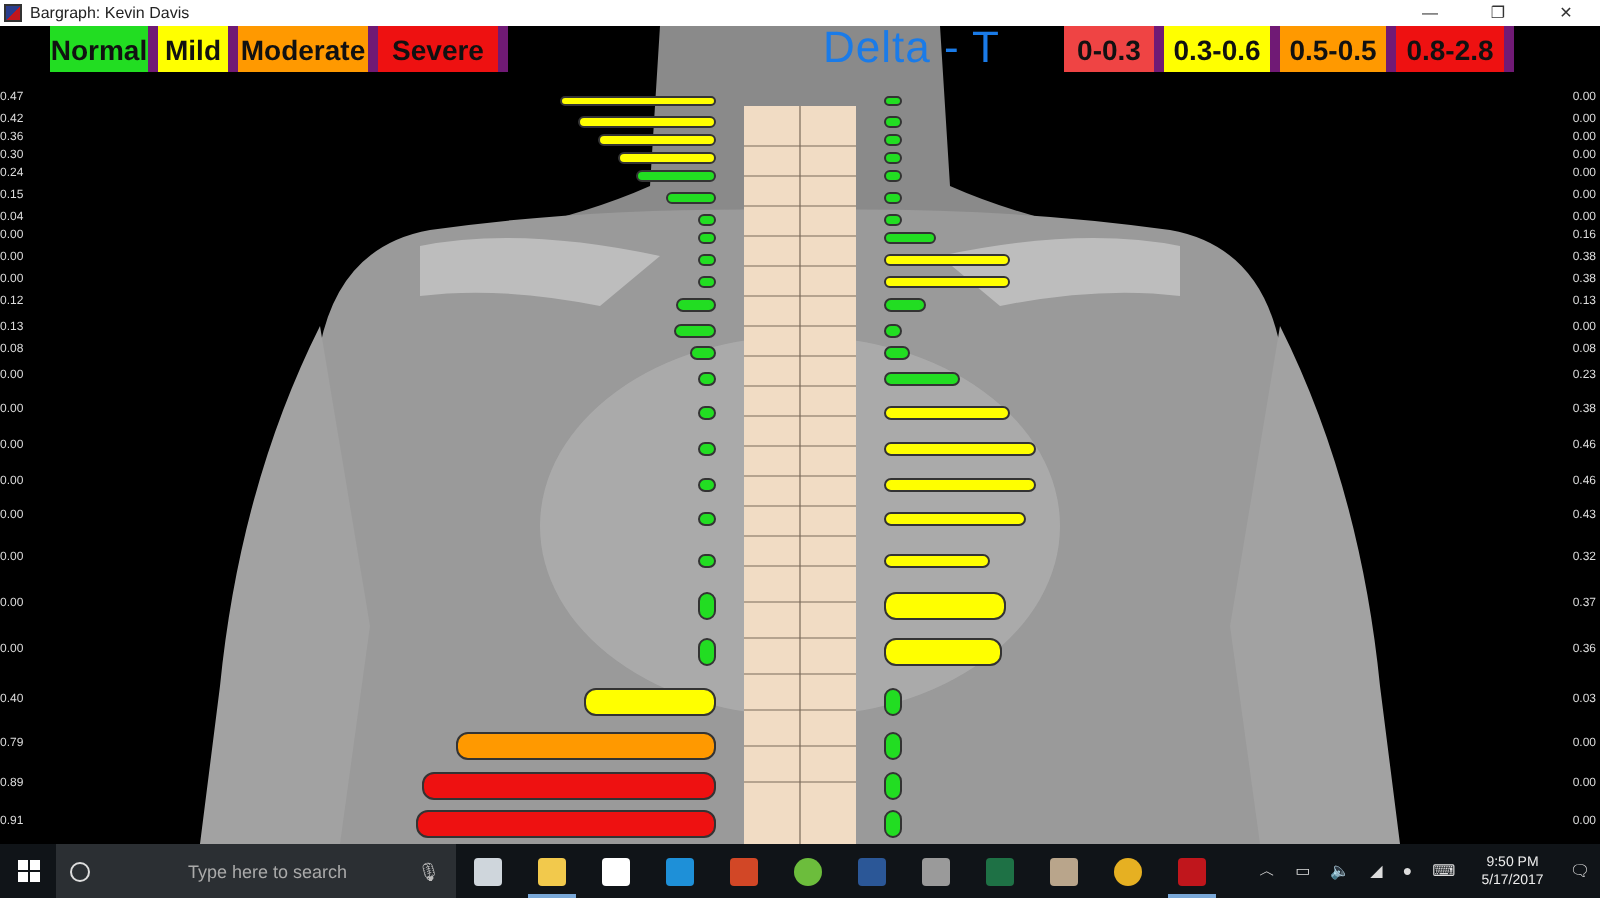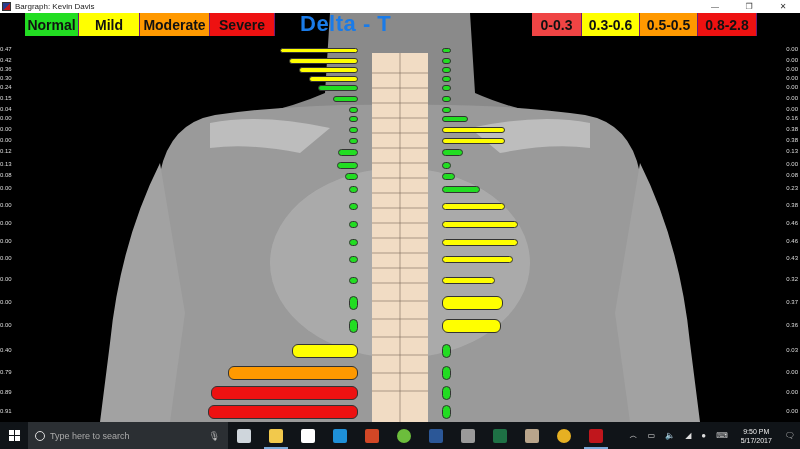--- a/index.html
+++ b/index.html
@@ -4,34 +4,34 @@
 <style>
   * { box-sizing: border-box; margin: 0; padding: 0; }
   html, body { width: 800px; height: 449px; overflow: hidden; background: #000; font-family: "Liberation Sans", sans-serif; }
   .titlebar { position: absolute; left: 0; top: 0; width: 800px; height: 13px; background: #fff; display: flex; align-items: center; font-size: 8px; color: #222; }
   .app-icon { width: 9px; height: 9px; margin-left: 2px; background: linear-gradient(135deg, #2a3c8c 0 50%, #c0161c 50% 100%); border: 1px solid #333; }
   .title-text { margin-left: 4px; }
   .win-ctrls { position: absolute; right: 0; top: 0; height: 13px; display: flex; }
   .win-ctrls span { width: 34px; text-align: center; font-size: 8px; color: #333; line-height: 13px; }
   .app { position: absolute; left: 0; top: 13px; width: 800px; height: 409px; background: #000; overflow: hidden; }
   .legend { position: absolute; top: 0; height: 23px; display: flex; }
-  .legend .cell { height: 23px; font-weight: bold; font-size: 14px; display: flex; align-items: center; justify-content: center; color: #111; border-right: 1px solid #701a75; }
-  .title-main { position: absolute; left: 300px; width: 200px; top: -2px; text-align: left; color: #1a7be8; font-weight: bold; font-size: 22px; letter-spacing: 0.5px; }
+  .legend .cell { height: 23px; font-weight: bold; font-size: 14px; display: flex; align-items: center; justify-content: center; color: #111; border-right: 5px solid #701a75; }
+  .title-main { position: absolute; left: 300px; width: 200px; top: -2px; text-align: right; color: #1a7be8; font-weight: normal; font-size: 22px; letter-spacing: 0.5px; }
 
   .body-fig { position: absolute; left: 0; top: 0; width: 800px; height: 409px; }
   .bar { position: absolute; border: 1px solid #333; border-radius: 6px; }
   .val { position: absolute; font-size: 6px; color: #ddd; }
   .val.left { left: 0; }
   .val.right { right: 2px; text-align: right; }
 
   .taskbar { position: absolute; left: 0; top: 422px; width: 800px; height: 27px; background: #101418; display: flex; align-items: center; }
   .start { width: 28px; height: 27px; display: flex; align-items: center; justify-content: center; }
   .win-logo { display: grid; grid-template-columns: 5px 5px; gap: 1px; }
   .win-logo i { width: 5px; height: 5px; background: #fff; display: block; }
-  .search { width: 200px; height: 27px; background: #2b2f33; display: flex; align-items: center; color: #aaa; font-size: 9px; position: relative; }
+  .search { width: 200px; height: 27px; background: #2b2f33; display: flex; align-items: center; color: #aaa; font-size: 9px; position: relative; gap: 44px; }
   .search .circle { width: 10px; height: 10px; border: 1.5px solid #ddd; border-radius: 50%; margin: 0 5px 0 7px; }
   .search .mic { position: absolute; right: 8px; color: #bbb; font-size: 9px; }
   .tb-icon { width: 32px; height: 27px; display: flex; align-items: center; justify-content: center; position: relative; }
   .tb-icon .g { width: 14px; height: 14px; border-radius: 2px; }
   .tb-icon.active::after { content: ""; position: absolute; bottom: 0; left: 4px; right: 4px; height: 2px; background: #79a8d8; }
   .tray { position: absolute; right: 0; top: 0; height: 27px; display: flex; align-items: center; color: #ddd; font-size: 8px; }
   .tray span { margin: 0 5px; }
   .clock { text-align: center; font-size: 7px; line-height: 9px; color: #eee; margin: 0 8px; }
 </style>
 </head>
@@ -64,21 +64,21 @@
 
     <rect x="372" y="40" width="56" height="369" fill="#f1dcc4"></rect>
     <g stroke="#7a6a5a" stroke-width="0.6" fill="none">
       <path d="M372 60 H428 M372 75 H428 M372 90 H428 M372 105 H428 M372 120 H428 M372 135 H428 M372 150 H428 M372 165 H428 M372 180 H428 M372 195 H428 M372 210 H428 M372 225 H428 M372 240 H428 M372 255 H428 M372 270 H428 M372 288 H428 M372 306 H428 M372 324 H428 M372 342 H428 M372 360 H428 M372 378 H428"></path>
       <path d="M400 40 V409"></path>
     </g>
   </svg>
 
   <div class="legend" style="left:25px">
     <div class="cell" style="width:54px;background:#22dd22">Normal</div>
-    <div class="cell" style="width:61px;background:#ffff00">Mild</div>
+    <div class="cell" style="width:40px;background:#ffff00">Mild</div>
     <div class="cell" style="width:70px;background:#ff9900">Moderate</div>
     <div class="cell" style="width:65px;background:#ee1111">Severe</div>
   </div>
   <div class="title-main">Delta - T</div>
   <div class="legend" style="left:532px">
     <div class="cell" style="width:50px;background:#ef4444">0-0.3</div>
     <div class="cell" style="width:58px;background:#ffff00">0.3-0.6</div>
     <div class="cell" style="width:58px;background:#ff9900">0.5-0.5</div>
     <div class="cell" style="width:59px;background:#ee1111">0.8-2.8</div>
   </div>

